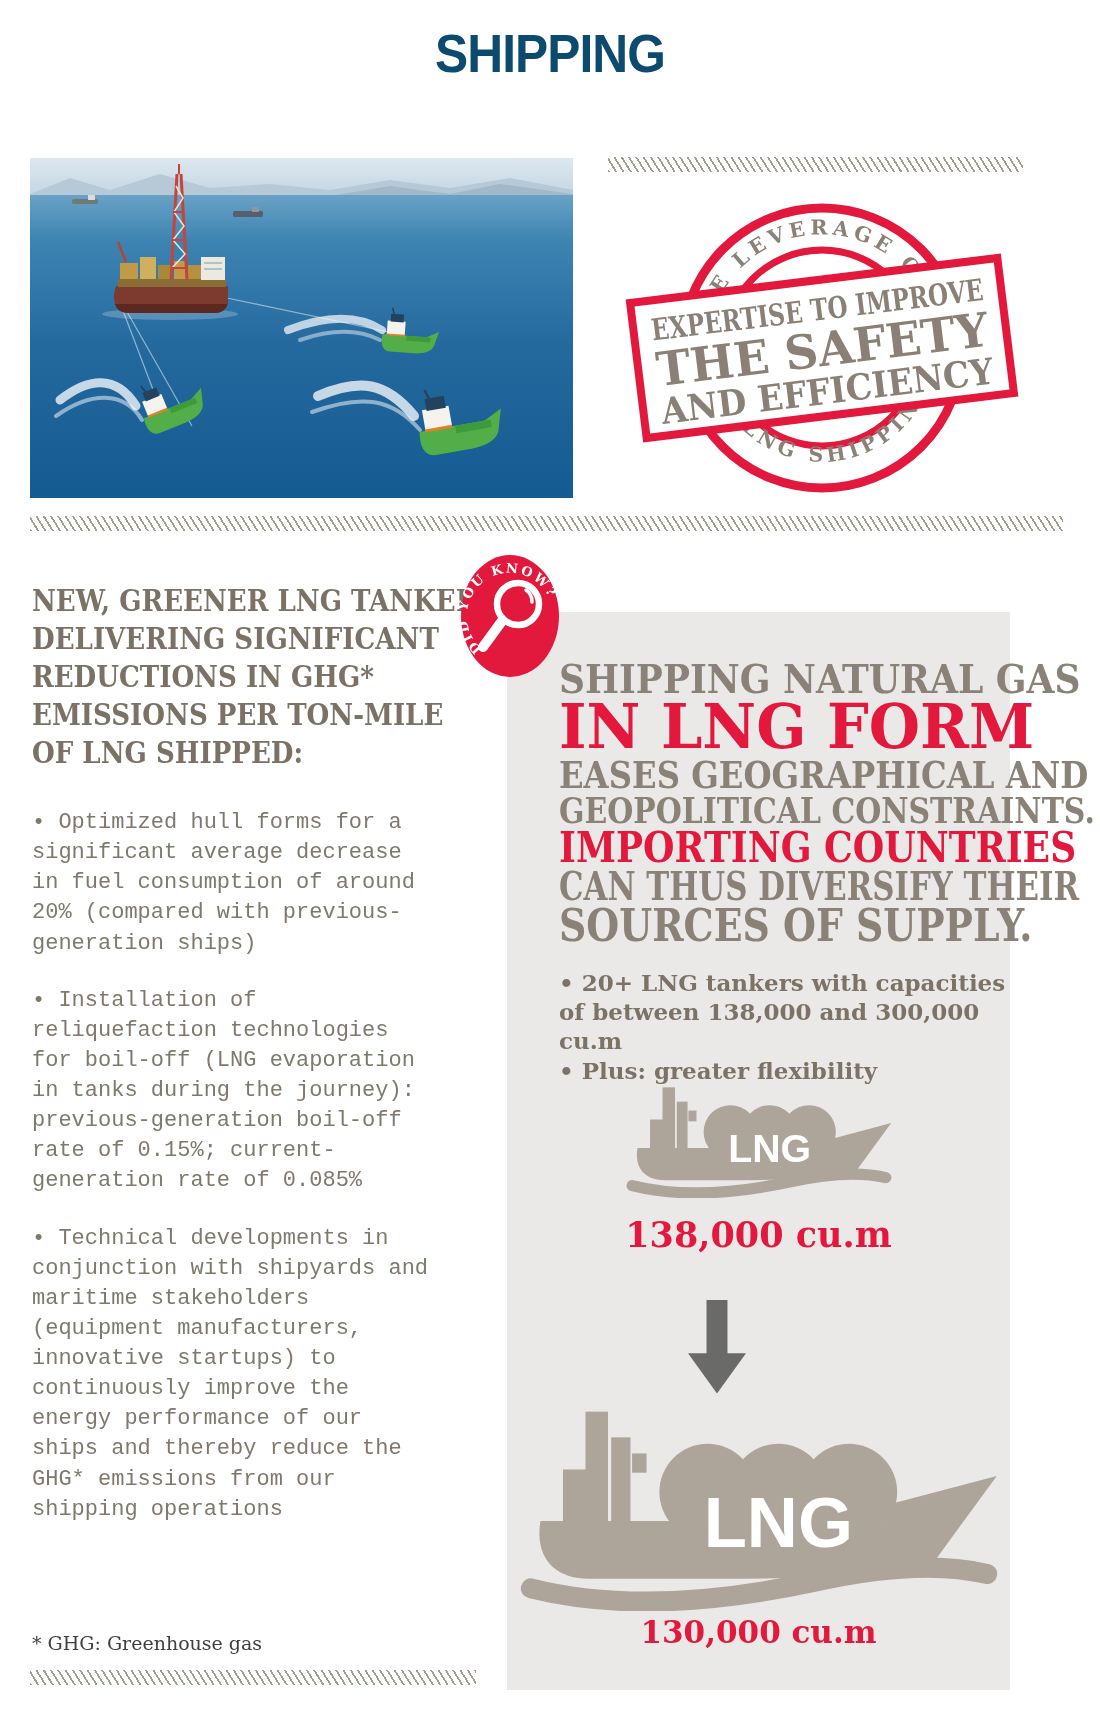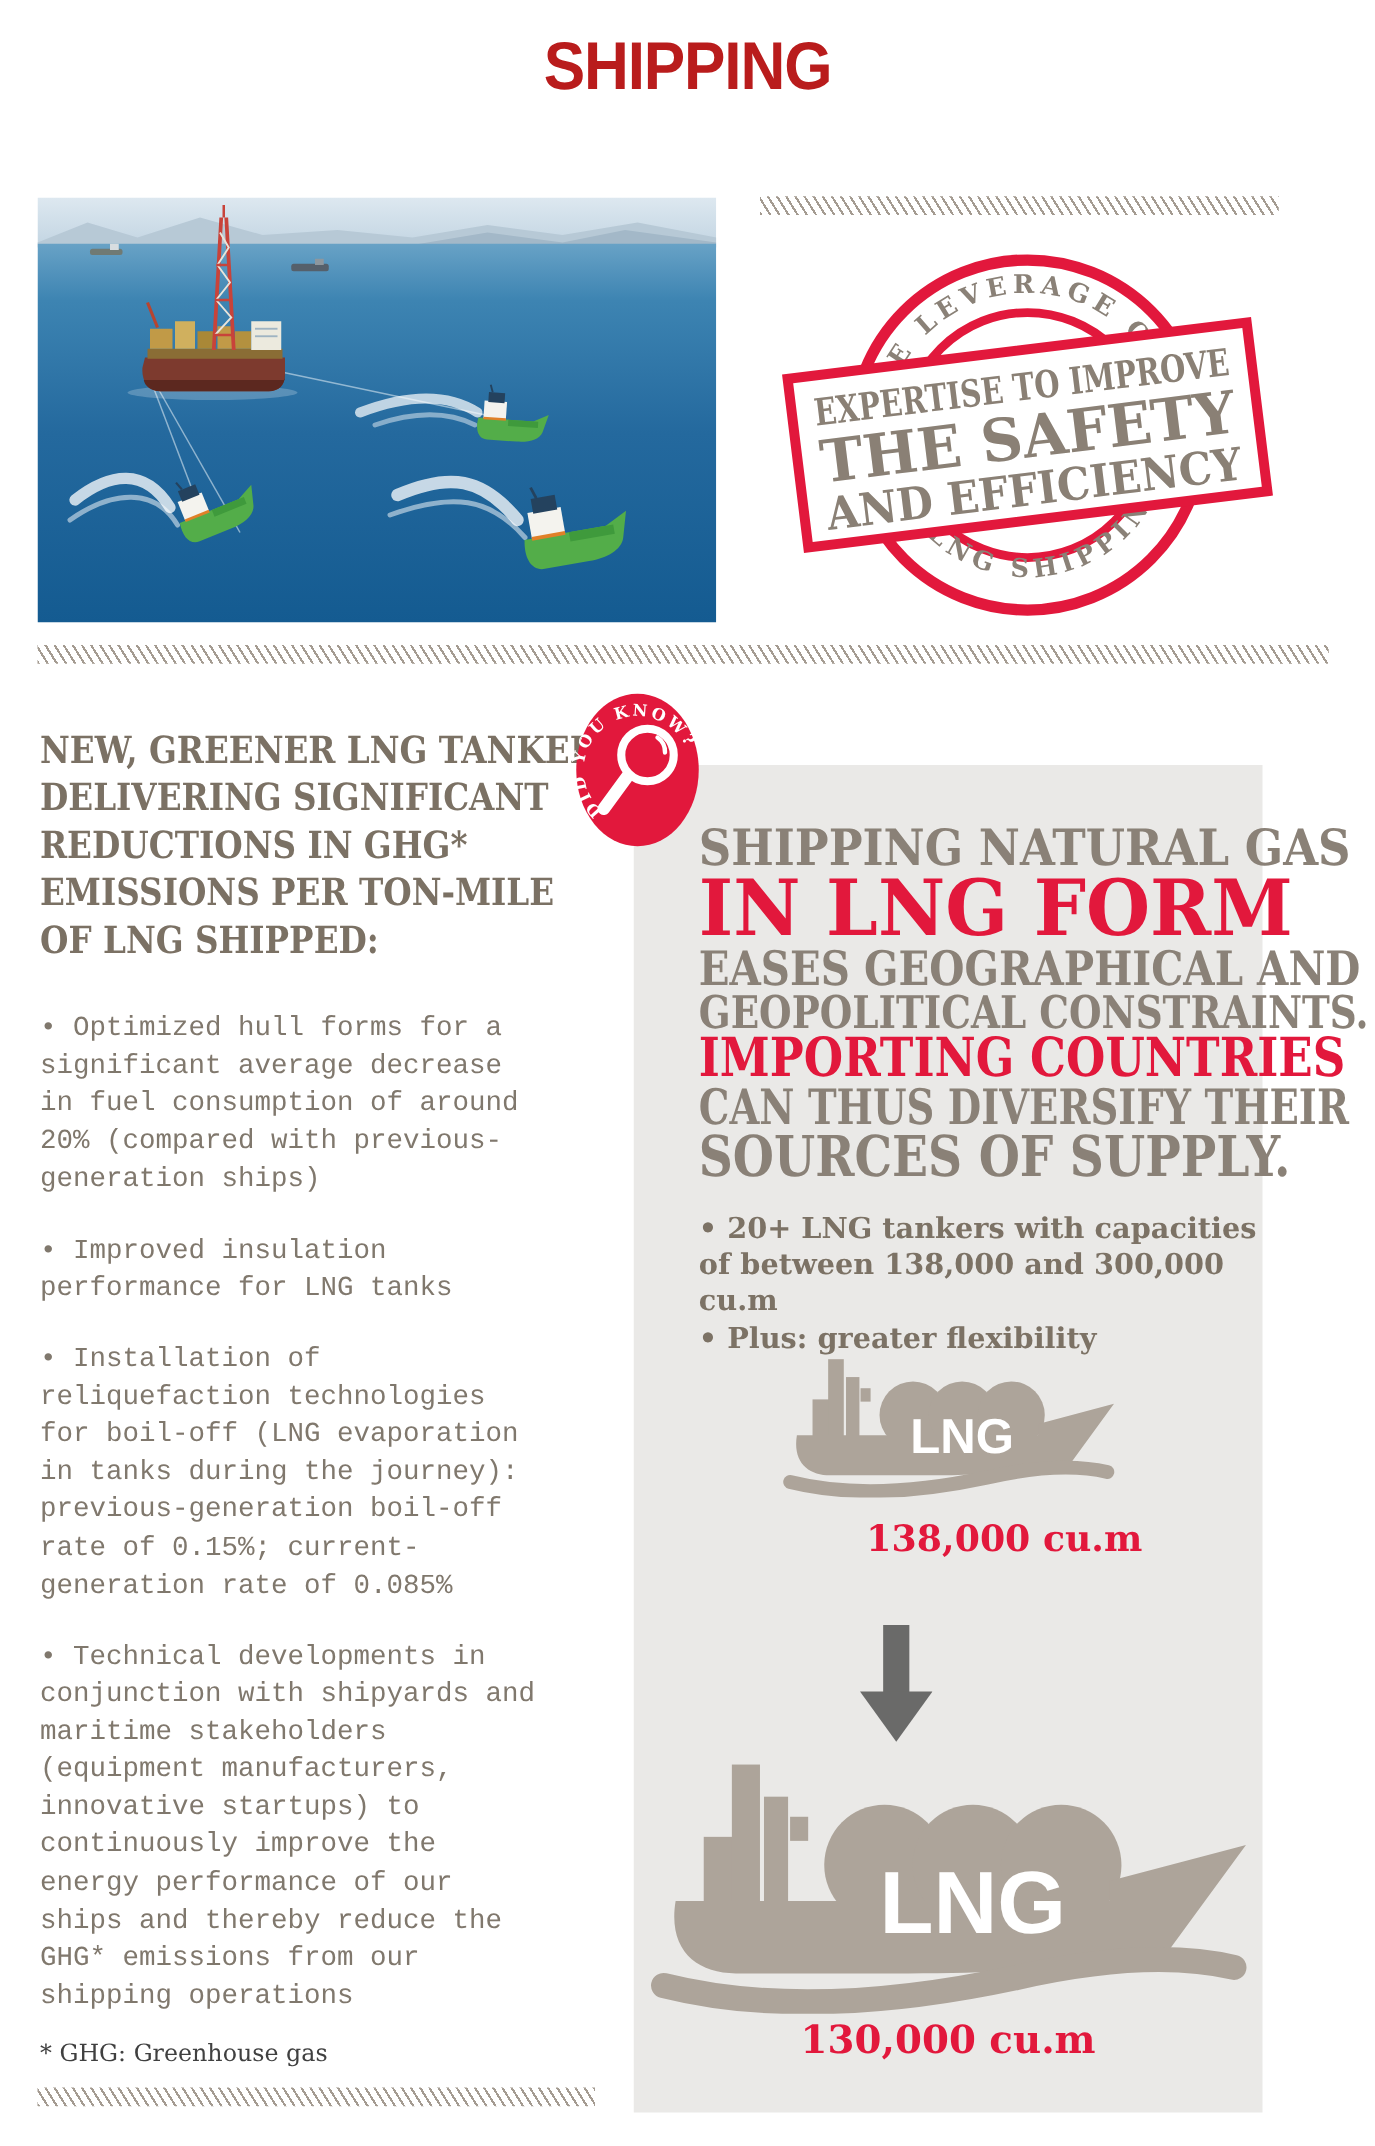--- a/index.html
+++ b/index.html
@@ -1,21 +1,21 @@
 <!DOCTYPE html>
 <html><head>
 <meta charset="utf-8">
 <style>
   html,body{margin:0;padding:0;background:#ffffff;}
   .page{position:relative;width:1100px;height:1717px;background:#fff;overflow:hidden;
         font-family:"DejaVu Serif",serif;}
   
   .title{position:absolute;left:0;right:0;top:22px;margin:0;text-align:center;
          font-family:"Liberation Sans",sans-serif;font-weight:bold;font-size:54px;
-         color:#b91c1c;letter-spacing:-1px;}
+         color:#0c4a6e;letter-spacing:-1px;}
   .title .squeeze{display:inline-block;transform:scaleX(.92);}
   
   .hatch{position:absolute;height:15px;
          background:repeating-linear-gradient(58deg,#a49b91 0 1.7px,transparent 1.7px 6.2px);}
   .hatch-tr{left:608px;top:157px;width:415px;}
   .hatch-mid{left:30px;top:516px;width:1033px;}
   .hatch-bl{left:30px;top:1670px;width:446px;}
   
   .illustration{position:absolute;left:30px;top:158px;width:543px;height:340px;display:block;}
   
@@ -34,21 +34,21 @@
   .ph{position:absolute;left:52px;top:48px;font-weight:bold;color:#8A8177;}
   .ph-line{white-space:nowrap;line-height:.95;}
   .ph-line .squeeze{display:inline-block;transform:scaleX(var(--sx,1));transform-origin:0 78%;}
   .ph-red{color:#E2183C;}
   .pb{position:absolute;left:52px;top:356px;width:478px;color:#7C7265;font-weight:bold;}
   .pb p{margin:0;font-size:23px;line-height:1.27;}
   .ship{position:absolute;left:50%;transform:translateX(-50%);display:block;}
   .ship-small{top:470px;width:268px;}
   .ship-large{top:790px;width:482px;}
   .cap{position:absolute;left:0;width:100%;text-align:center;color:#E2183C;font-weight:bold;}
-  .cap1{top:602px;font-size:29px;padding-left:45px;}
+  .cap1{top:602px;font-size:35px;}
   .cap2{top:1002px;font-size:31px;}
   .arrow{position:absolute;left:calc(50% - 42px);transform:translateX(-50%);top:688px;width:58px;display:block;}
 </style>
 </head>
 <body>
 
 <div class="page">
 
   <h1 class="title">
     <span class="squeeze">SHIPPING</span>
@@ -161,21 +161,20 @@
   <section>
     <div class="lc-heading">
       <div class="lc-line"><span class="squeeze">NEW, GREENER LNG TANKERS</span></div>
       <div class="lc-line"><span class="squeeze">DELIVERING SIGNIFICANT</span></div>
       <div class="lc-line"><span class="squeeze">REDUCTIONS IN GHG*</span></div>
       <div class="lc-line"><span class="squeeze">EMISSIONS PER TON-MILE</span></div>
       <div class="lc-line"><span class="squeeze">OF LNG SHIPPED:</span></div>
     </div>
     <div class="lc-bullets">
       <p>• Optimized hull forms for a significant average decrease in fuel consumption of around 20% (compared with previous-generation ships)</p>
-      <p>• Improved insulation performance for LNG tanks</p>
       <p>• Installation of reliquefaction technologies for boil-off (LNG evaporation in tanks during the journey): previous-generation boil-off rate of 0.15%; current-generation rate of 0.085%</p>
       <p>• Technical developments in conjunction with shipyards and maritime stakeholders (equipment manufacturers, innovative startups) to continuously improve the energy performance of our ships and thereby reduce the GHG* emissions from our shipping operations</p>
     </div>
     <p class="footnote">* GHG: Greenhouse gas</p>
   </section>
 
   <div class="hatch hatch-bl"></div>
 
   <section class="panel">
     <div class="ph">

